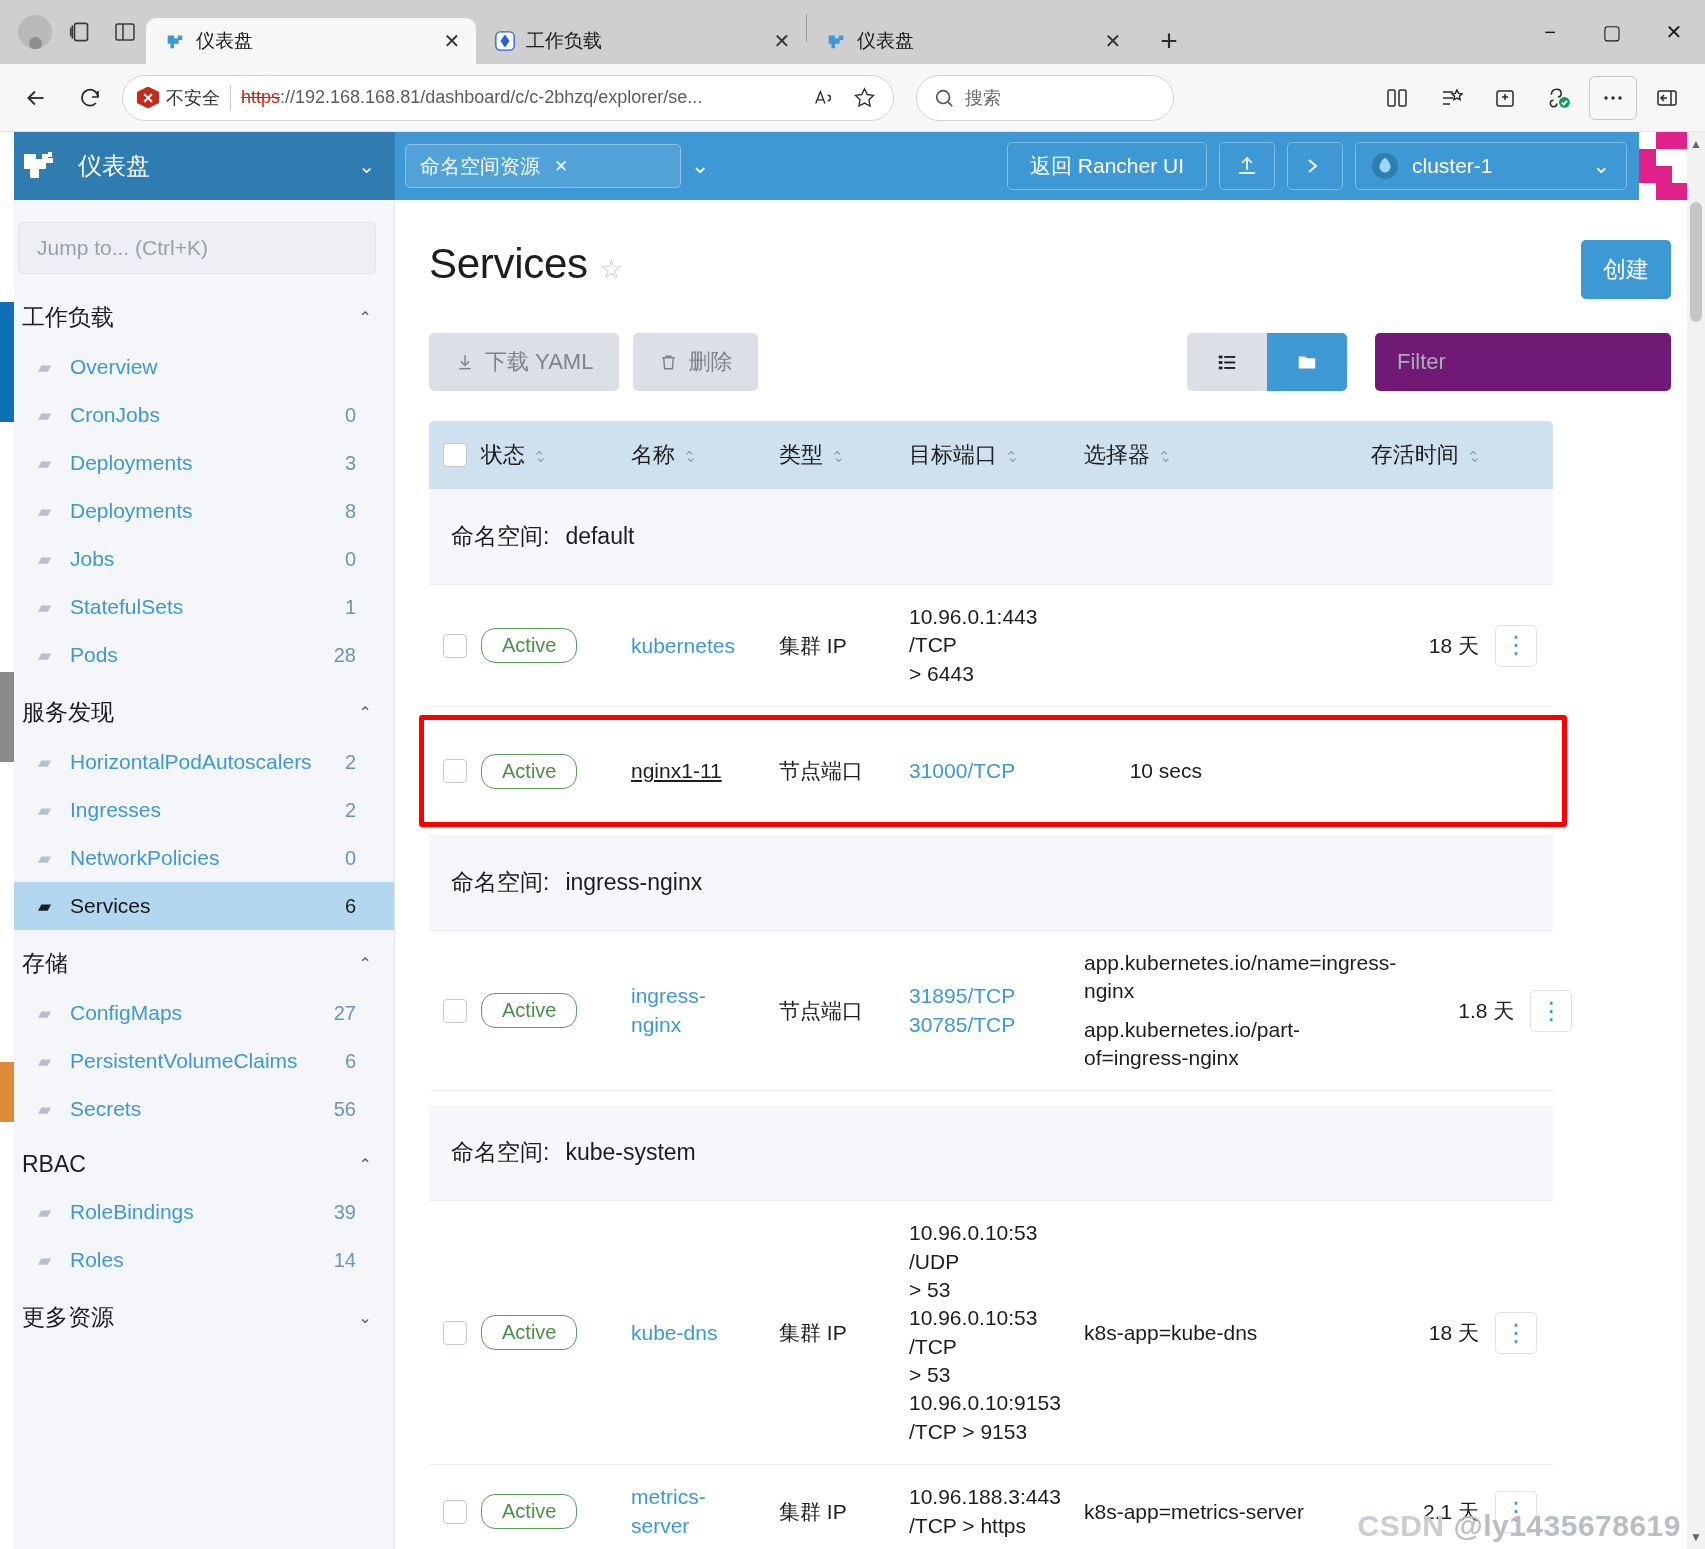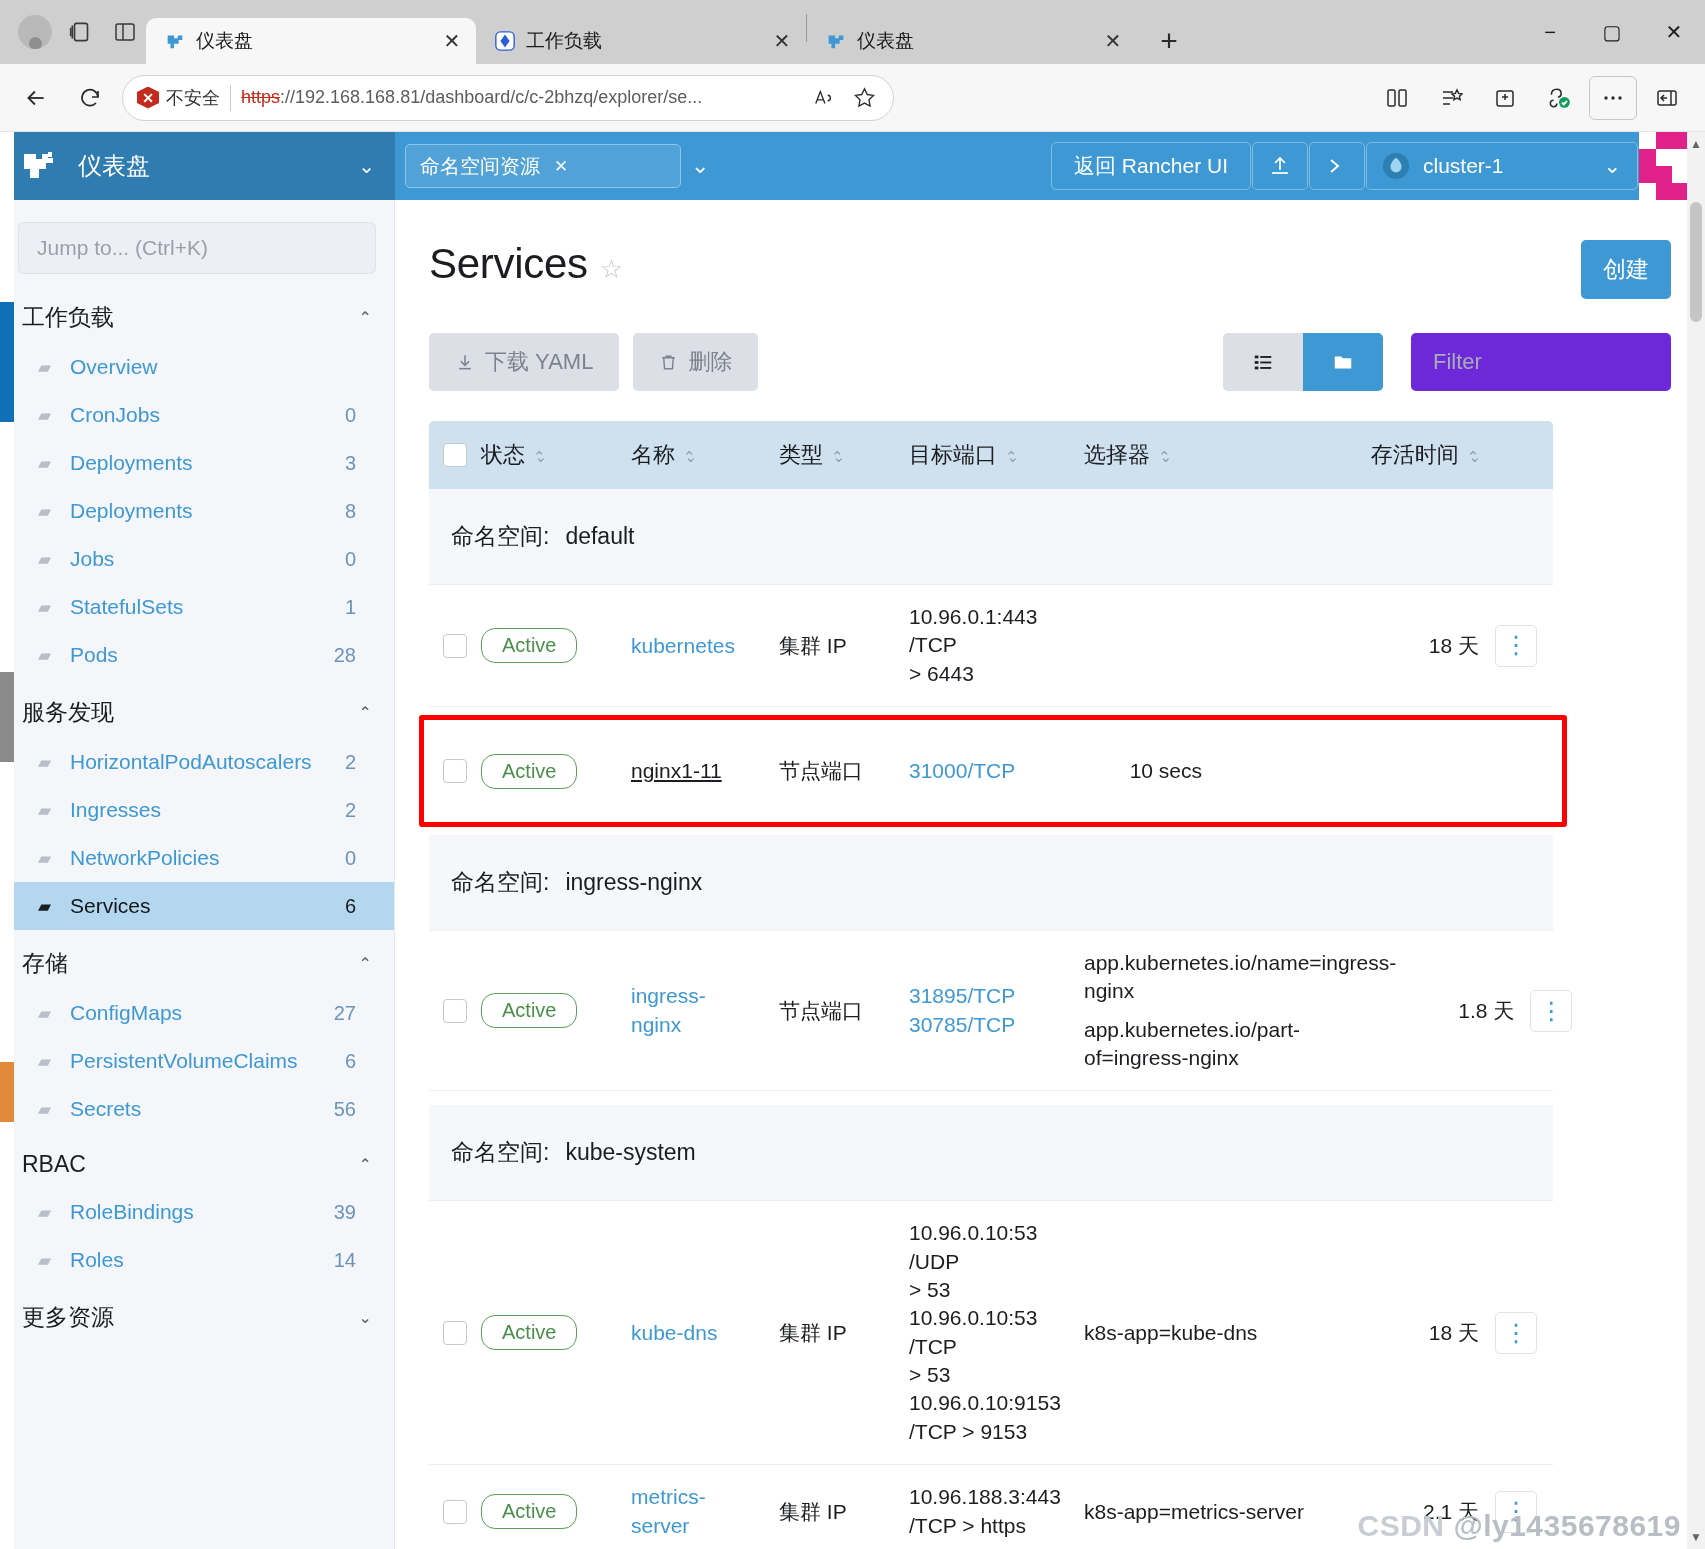--- a/index.html
+++ b/index.html
@@ -85,21 +85,21 @@
   .ns-picker {
     margin-left: 10px; display:flex; align-items:center; gap: 10px;
   }
   .ns-pill {
     min-width: 276px; height: 44px; border:1px solid #8fc6e8; border-radius:5px;
     background: rgba(255,255,255,0.10); color:#fff; font-size:20px;
     display:flex; align-items:center; gap:14px; padding: 0 14px;
   }
   .ns-x { font-size:17px; opacity:.9; }
   .ns-caret { color:#fff; font-size:22px; }
-  .rheader-right { margin-left:auto; display:flex; align-items:center; gap:1px; padding-right: 0px;}
+  .rheader-right { margin-left:auto; display:flex; align-items:center; gap:12px; padding-right: 0px;}
   .hbtn {
     border:1px solid #7dbde3; border-radius:5px; color:#fff; height:48px;
     display:flex; align-items:center; justify-content:center; padding: 0 22px;
     font-size: 21px; background: transparent;
   }
   .hbtn.sq { width:56px; padding:0; font-size:24px; }
   .cluster-sel {
     border:1px solid #7dbde3; border-radius:5px; color:#fff; height:48px; width:272px;
     display:flex; align-items:center; gap:14px; padding: 0 16px; font-size:21px;
   }
@@ -157,21 +157,21 @@
   }
   .viewtoggle { margin-left:auto; display:flex; }
   .vt {
     width: 80px; height:58px; display:flex; align-items:center; justify-content:center;
     background:#dcdfe5; color:#1b1d20; font-size:24px;
   }
   .vt:first-child { border-radius:5px 0 0 5px; }
   .vt:last-child { border-radius:0 5px 5px 0; }
   .vt.on { background:#3d98d3; color:#fff; }
   .filter-input {
-    margin-left: 14px; width: 260px; height:58px; background:#6d28d9; border-radius:5px;
+    margin-left: 14px; width: 296px; height:58px; background:#701a75; border-radius:5px;
     display:flex; align-items:center; padding: 0 22px; color:#a8adb5; font-size:22px;
   }
 
   
   .tbl { margin-top: 30px; width: 1124px; }
   .trow { display:flex; align-items:center; }
   .thead {
     background:#cfe1ef; border-radius:5px 5px 0 0; height: 68px; color:#1b1d20; font-size: 22px;
   }
   .c-check { width: 52px; flex: 0 0 52px; display:flex; align-items:center; justify-content:center;}
@@ -329,20 +329,27 @@
             <path d="M16 9c2 0 3 1.3 3 3s-1 3-3 3"></path>
           </svg>
       </span>
       <span class="tb-btn" style="width:30px;">
         <svg width="23" height="23" viewBox="0 0 24 24" fill="none" stroke="#2b2b2b" stroke-width="1.4">
             <path d="M12 3l2.9 5.9 6.5.9-4.7 4.6 1.1 6.5L12 17.8 6.2 20.9l1.1-6.5L2.6 9.8l6.5-.9z"></path>
           </svg>
       </span>
     </div>
 
+    <div class="searchbox">
+      <svg width="22" height="22" viewBox="0 0 24 24" fill="none" stroke="#555" stroke-width="1.8">
+          <circle cx="11" cy="11" r="7"></circle>
+          <path d="M16.5 16.5L21 21"></path>
+        </svg>
+      <span>搜索</span>
+    </div>
 
     <div class="tb-right">
       <div class="tb-btn">
         <svg width="24" height="24" viewBox="0 0 24 24" fill="none" stroke="#2b2b2b" stroke-width="1.5">
             <rect x="3" y="4" width="7" height="16" rx="1.5"></rect>
             <rect x="14" y="4" width="7" height="16" rx="1.5"></rect>
           </svg>
       </div>
       <div class="tb-btn">
         <svg width="24" height="24" viewBox="0 0 24 24" fill="none" stroke="#2b2b2b" stroke-width="1.5">

